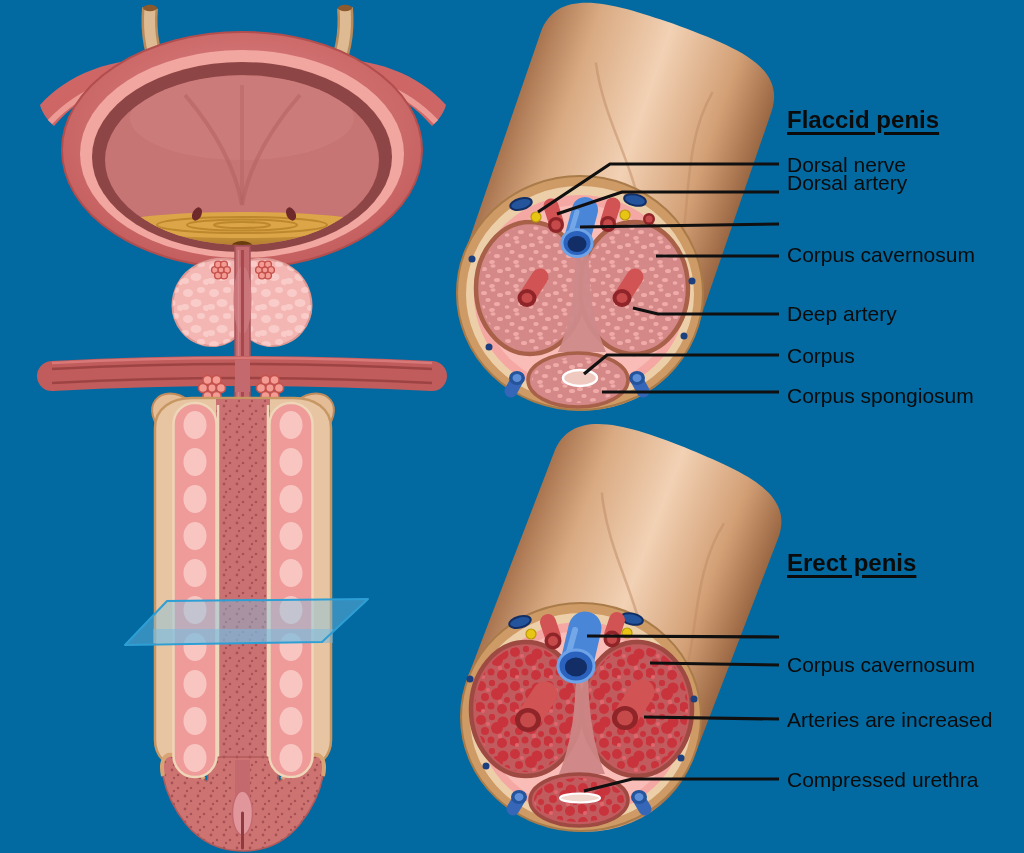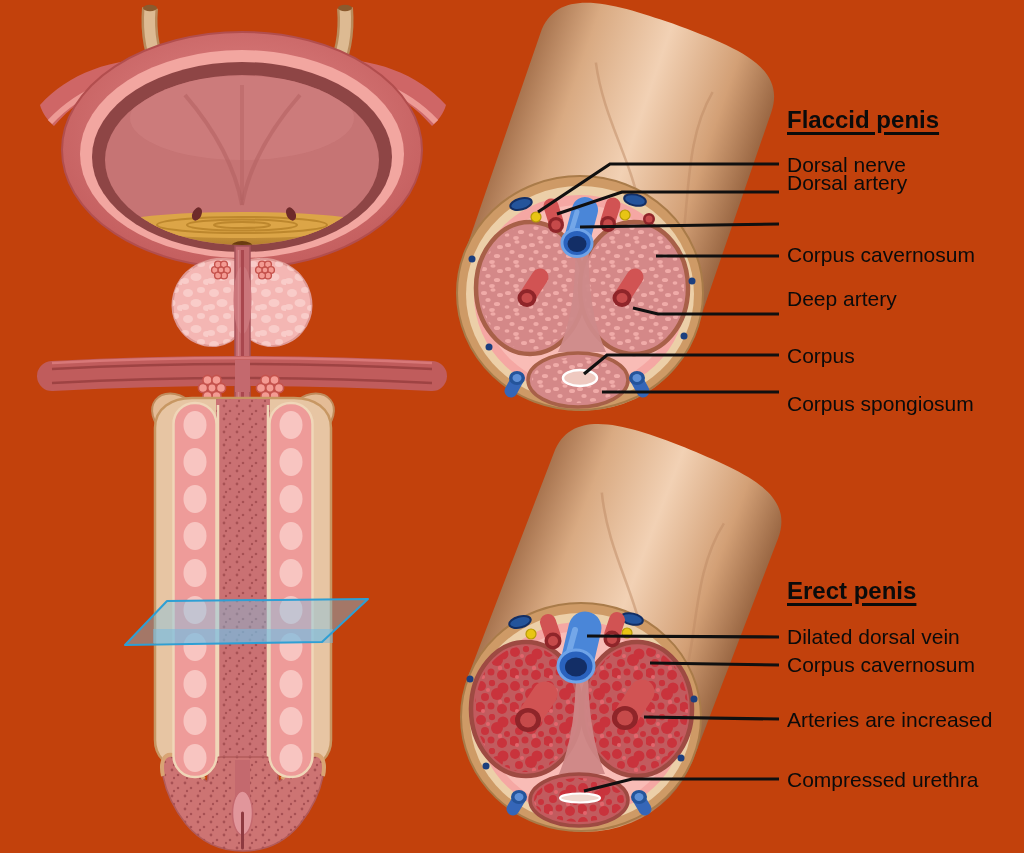--- a/index.html
+++ b/index.html
@@ -1,16 +1,16 @@
 <!DOCTYPE html>
 <html><head>
 <meta charset="utf-8">
 <style>
   html,body{margin:0;padding:0;background:#fff;}
-  .stage{position:relative;width:1024px;height:853px;background:#c2410c;overflow:hidden;
+  .stage{position:relative;width:1024px;height:853px;background:#0369a1;overflow:hidden;
          font-family:"Liberation Sans",sans-serif;color:#0b0b0b;}
   .art{position:absolute;left:0;top:0;}
   .lbl{position:absolute;left:787px;font-size:21px;line-height:28px;white-space:nowrap;}
   .lbl span{display:block;}
   .heading{position:absolute;left:787px;font-size:24px;font-weight:bold;white-space:nowrap;
            text-decoration:underline;text-decoration-thickness:2.5px;text-underline-offset:4px;}
 </style>
 </head>
 <body>
 
@@ -395,34 +395,31 @@
 <div class="heading" style="top:106px">Flaccid penis</div>
 <div class="lbl" style="top:151px">
       <span>Dorsal nerve</span>
     </div>
 <div class="lbl" style="top:169px">
       <span>Dorsal artery</span>
     </div>
 <div class="lbl" style="top:241px">
       <span>Corpus cavernosum</span>
     </div>
-<div class="lbl" style="top:285px">
+<div class="lbl" style="top:300px">
       <span>Deep artery</span>
     </div>
 <div class="lbl" style="top:342px">
       <span>Corpus</span>
     </div>
-<div class="lbl" style="top:390px">
+<div class="lbl" style="top:382px">
       <span>Corpus spongiosum</span>
     </div>
 
-<div class="heading" style="top:577px">Erect penis</div>
-<div class="lbl" style="top:623px">
-      <span>Dilated dorsal vein</span>
-    </div>
+<div class="heading" style="top:549px">Erect penis</div>
 <div class="lbl" style="top:651px">
       <span>Corpus cavernosum</span>
     </div>
 <div class="lbl" style="top:766px">
       <span>Compressed urethra</span>
     </div>
 <div class="lbl" style="top:706px">
       <span>Arteries are increased</span>
     </div>
 

